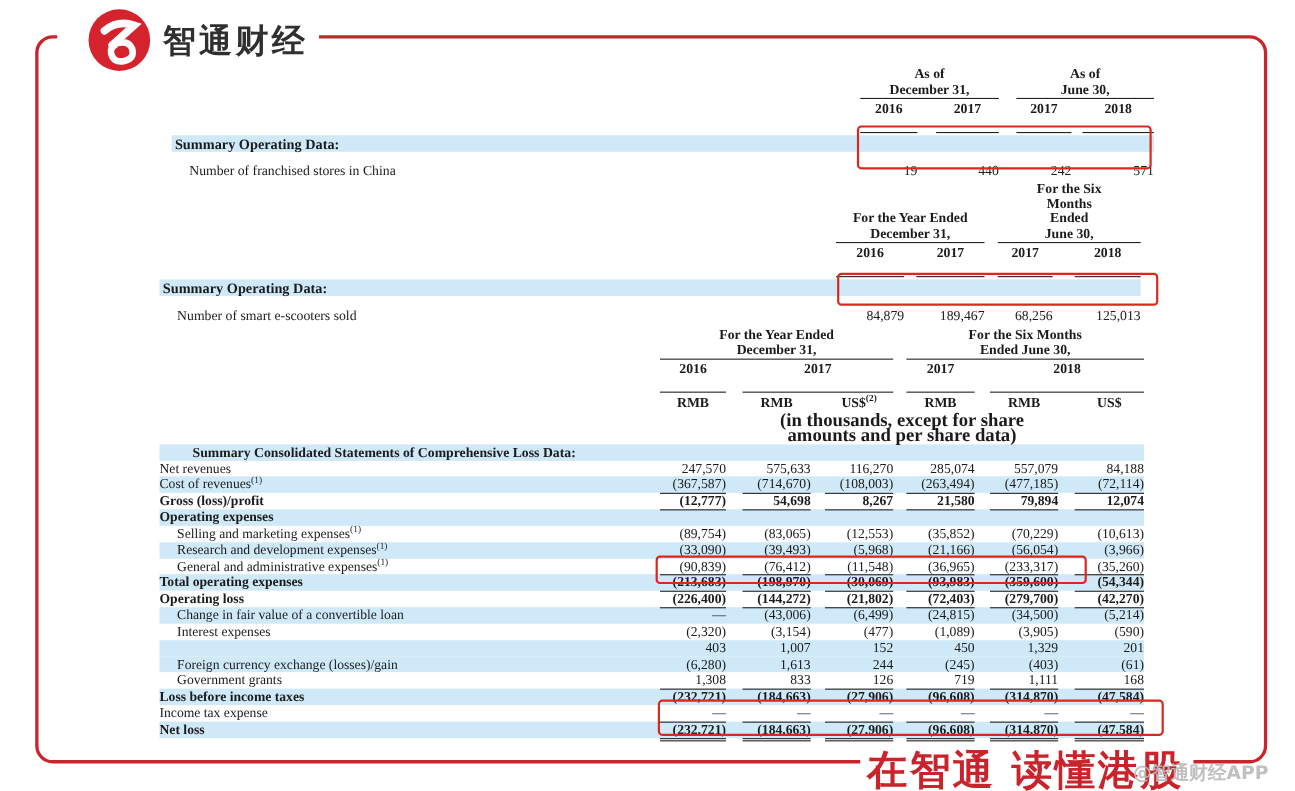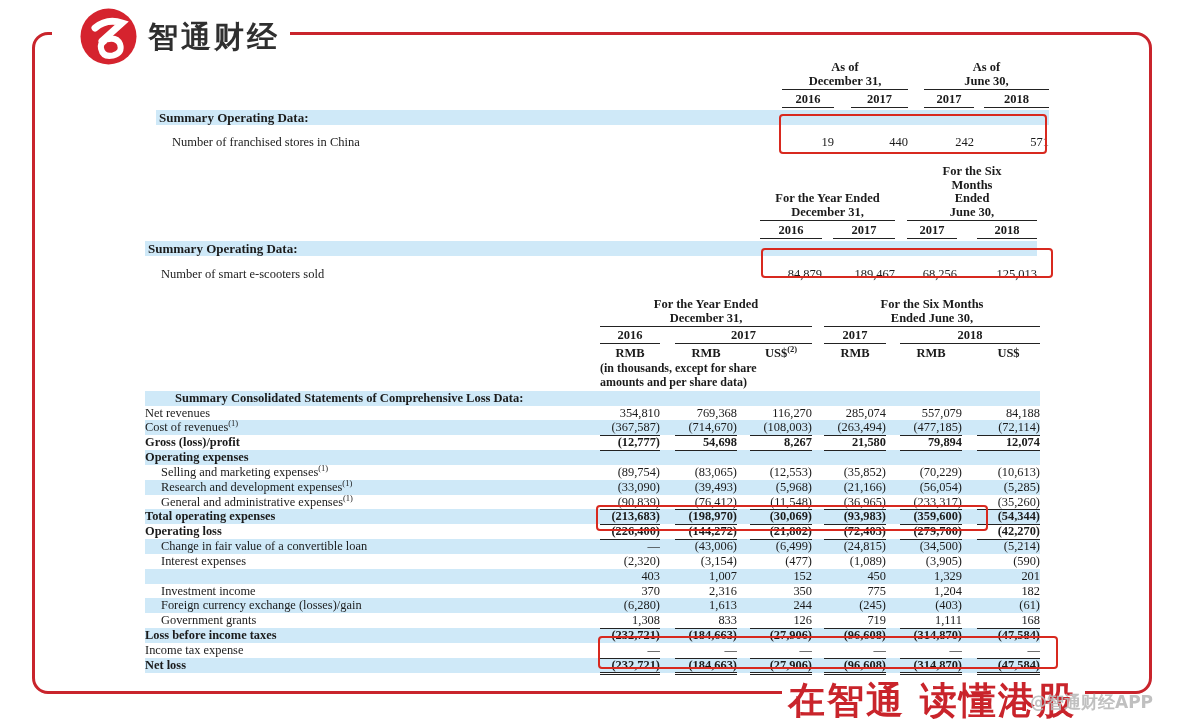--- a/index.html
+++ b/index.html
@@ -17,36 +17,36 @@
               font-size:30px;font-weight:700;color:#2f2f2f;letter-spacing:3px;}
   
   .t{position:absolute;}
   .row{display:grid;}
   .t1cols{grid-template-columns:626px 52px 17px 57px 16px 50px 10px 65px;}
   .t2cols{grid-template-columns:615px 62px 11px 62px 12px 50px 20px 60px;}
   .t3cols{grid-template-columns:455px 60px 15px 62px 13px 62px 12px 62px 14px 62px 15px 63px;}
   .hgroup{font-weight:700;text-align:center;border-bottom:1.5px solid #222;
           display:flex;flex-direction:column;justify-content:flex-end;line-height:13.5px;font-size:12.5px;padding-bottom:1px;}
   .yrow{margin-top:2px;}
-  .year{font-weight:700;text-align:center;border-bottom:1.5px solid #222;font-size:12.5px;line-height:14px;padding-bottom:1px;}
+  .year{font-weight:700;text-align:center;border-bottom:1.5px solid #222;font-size:12.5px;line-height:14px;padding-bottom:14px;}
   .srow{background:#cfe9f8;font-weight:700;font-size:13px;line-height:15px;padding-left:3px;margin-top:2px;}
   .lbl{font-size:12.5px;}
   .ind{padding-left:16px;}
   .val{text-align:right;font-size:12.5px;}
   .drow{align-items:center;}
   .t1 .drow{height:27px;padding-top:4px;}
   .t2 .drow{height:24px;padding-top:6px;}
   sup{font-size:8.5px;vertical-align:super;line-height:0;}
   
   .h1row3 .hgroup{font-size:12.5px;}
   .h2row3{margin-top:1px;}
   .currow{margin-top:2px;}
   .cur{font-weight:700;text-align:center;font-size:12.5px;line-height:15px;}
   .noterow{margin-top:1px;}
-  .note{grid-column:2/-1;text-align:left;font-weight:700;font-size:12px;line-height:13.5px;}
+  .note{grid-column:2/-1;text-align:center;font-weight:700;font-size:17px;line-height:13.5px;}
   .s3{height:14.5px;line-height:14.5px;font-size:12.5px;padding-left:30px;}
   .drow3{height:14.85px;line-height:14.6px;}
   .drow3 .lbl,.drow3 .val{font-size:12.4px;}
   .shade{background:#cfe9f8;}
   .boldrow .lbl,.boldrow .val{font-weight:700;}
   .u{border-bottom:1px solid #222;}
   .uu{border-bottom:3px double #222;}
   
   .hl{position:absolute;border:2.5px solid #d8291f;border-radius:4px;box-sizing:border-box;pointer-events:none;}
   .hl1{left:779px;top:114px;width:268px;height:40px;}
@@ -159,22 +159,22 @@
     <div class="row t3cols noterow" style="height:29px;">
       <div class="note">
         <div>(in thousands, except for share</div>
         <div>amounts and per share data)</div>
       </div>
     </div>
     <div class="srow s3" style="margin-top:0;">Summary Consolidated Statements of Comprehensive Loss Data:</div>
     <div id="t3-body">
         <div class="row t3cols drow3">
           <div class="lbl">Net revenues</div>
-          <div class="val" style="grid-column: 2 / 3;">354,810</div>
-          <div class="val" style="grid-column: 4 / 5;">769,368</div>
+          <div class="val" style="grid-column: 2 / 3;">247,570</div>
+          <div class="val" style="grid-column: 4 / 5;">575,633</div>
           <div class="val" style="grid-column: 6 / 7;">116,270</div>
           <div class="val" style="grid-column: 8 / 9;">285,074</div>
           <div class="val" style="grid-column: 10 / 11;">557,079</div>
           <div class="val" style="grid-column: 12 / 13;">84,188</div>
         </div>
         <div class="row t3cols drow3 shade">
           <div class="lbl">Cost of revenues<sup>(1)</sup></div>
           <div class="val u" style="grid-column: 2 / 3;">(367,587)</div>
           <div class="val u" style="grid-column: 4 / 5;">(714,670)</div>
           <div class="val u" style="grid-column: 6 / 7;">(108,003)</div>
@@ -209,21 +209,21 @@
           <div class="val" style="grid-column: 10 / 11;">(70,229)</div>
           <div class="val" style="grid-column: 12 / 13;">(10,613)</div>
         </div>
         <div class="row t3cols drow3 shade">
           <div class="lbl ind">Research and development expenses<sup>(1)</sup></div>
           <div class="val" style="grid-column: 2 / 3;">(33,090)</div>
           <div class="val" style="grid-column: 4 / 5;">(39,493)</div>
           <div class="val" style="grid-column: 6 / 7;">(5,968)</div>
           <div class="val" style="grid-column: 8 / 9;">(21,166)</div>
           <div class="val" style="grid-column: 10 / 11;">(56,054)</div>
-          <div class="val" style="grid-column: 12 / 13;">(5,285)</div>
+          <div class="val" style="grid-column: 12 / 13;">(3,966)</div>
         </div>
         <div class="row t3cols drow3">
           <div class="lbl ind">General and administrative expenses<sup>(1)</sup></div>
           <div class="val u" style="grid-column: 2 / 3;">(90,839)</div>
           <div class="val u" style="grid-column: 4 / 5;">(76,412)</div>
           <div class="val u" style="grid-column: 6 / 7;">(11,548)</div>
           <div class="val u" style="grid-column: 8 / 9;">(36,965)</div>
           <div class="val u" style="grid-column: 10 / 11;">(233,317)</div>
           <div class="val u" style="grid-column: 12 / 13;">(35,260)</div>
         </div>
@@ -264,29 +264,20 @@
           <div class="val" style="grid-column: 12 / 13;">(590)</div>
         </div>
         <div class="row t3cols drow3 shade">
           <div class="val" style="grid-column: 2 / 3;">403</div>
           <div class="val" style="grid-column: 4 / 5;">1,007</div>
           <div class="val" style="grid-column: 6 / 7;">152</div>
           <div class="val" style="grid-column: 8 / 9;">450</div>
           <div class="val" style="grid-column: 10 / 11;">1,329</div>
           <div class="val" style="grid-column: 12 / 13;">201</div>
         </div>
-        <div class="row t3cols drow3">
-          <div class="lbl ind">Investment income</div>
-          <div class="val" style="grid-column: 2 / 3;">370</div>
-          <div class="val" style="grid-column: 4 / 5;">2,316</div>
-          <div class="val" style="grid-column: 6 / 7;">350</div>
-          <div class="val" style="grid-column: 8 / 9;">775</div>
-          <div class="val" style="grid-column: 10 / 11;">1,204</div>
-          <div class="val" style="grid-column: 12 / 13;">182</div>
-        </div>
         <div class="row t3cols drow3 shade">
           <div class="lbl ind">Foreign currency exchange (losses)/gain</div>
           <div class="val" style="grid-column: 2 / 3;">(6,280)</div>
           <div class="val" style="grid-column: 4 / 5;">1,613</div>
           <div class="val" style="grid-column: 6 / 7;">244</div>
           <div class="val" style="grid-column: 8 / 9;">(245)</div>
           <div class="val" style="grid-column: 10 / 11;">(403)</div>
           <div class="val" style="grid-column: 12 / 13;">(61)</div>
         </div>
         <div class="row t3cols drow3">

